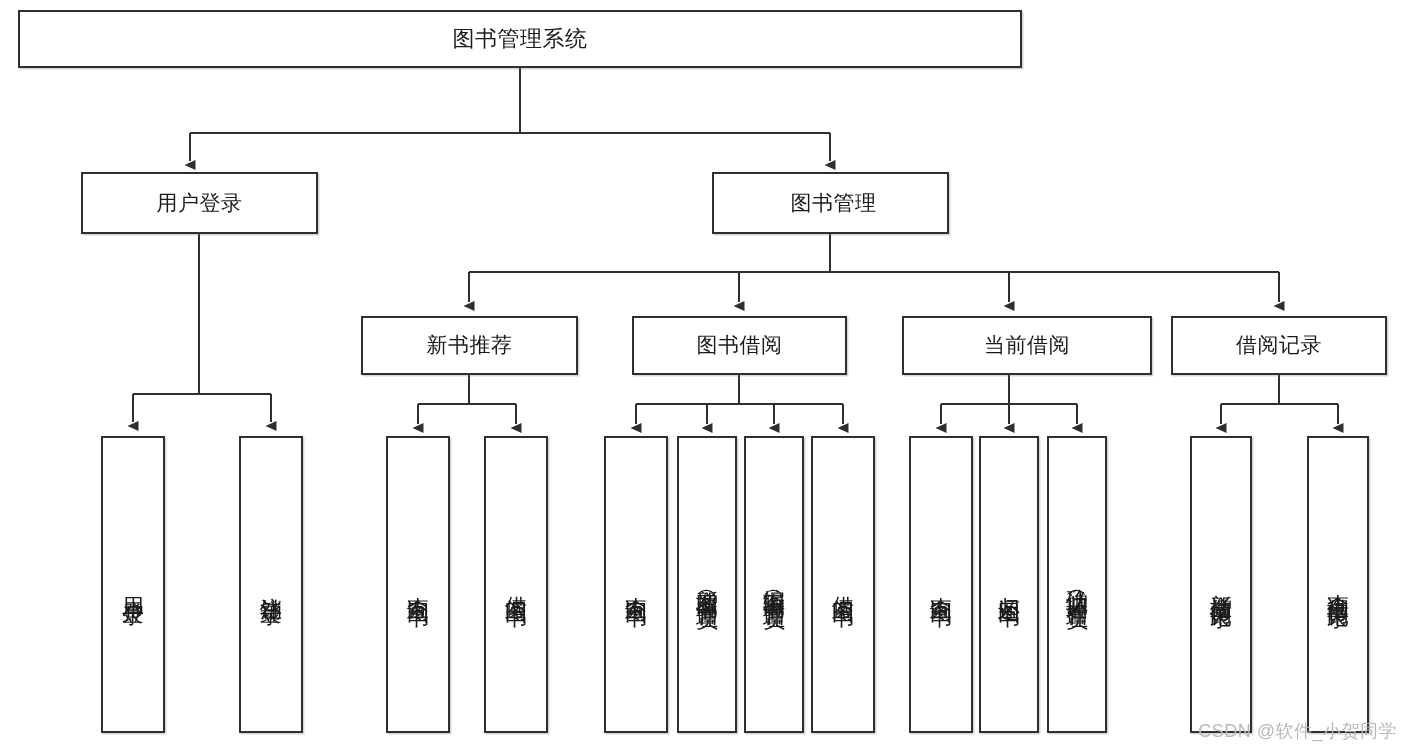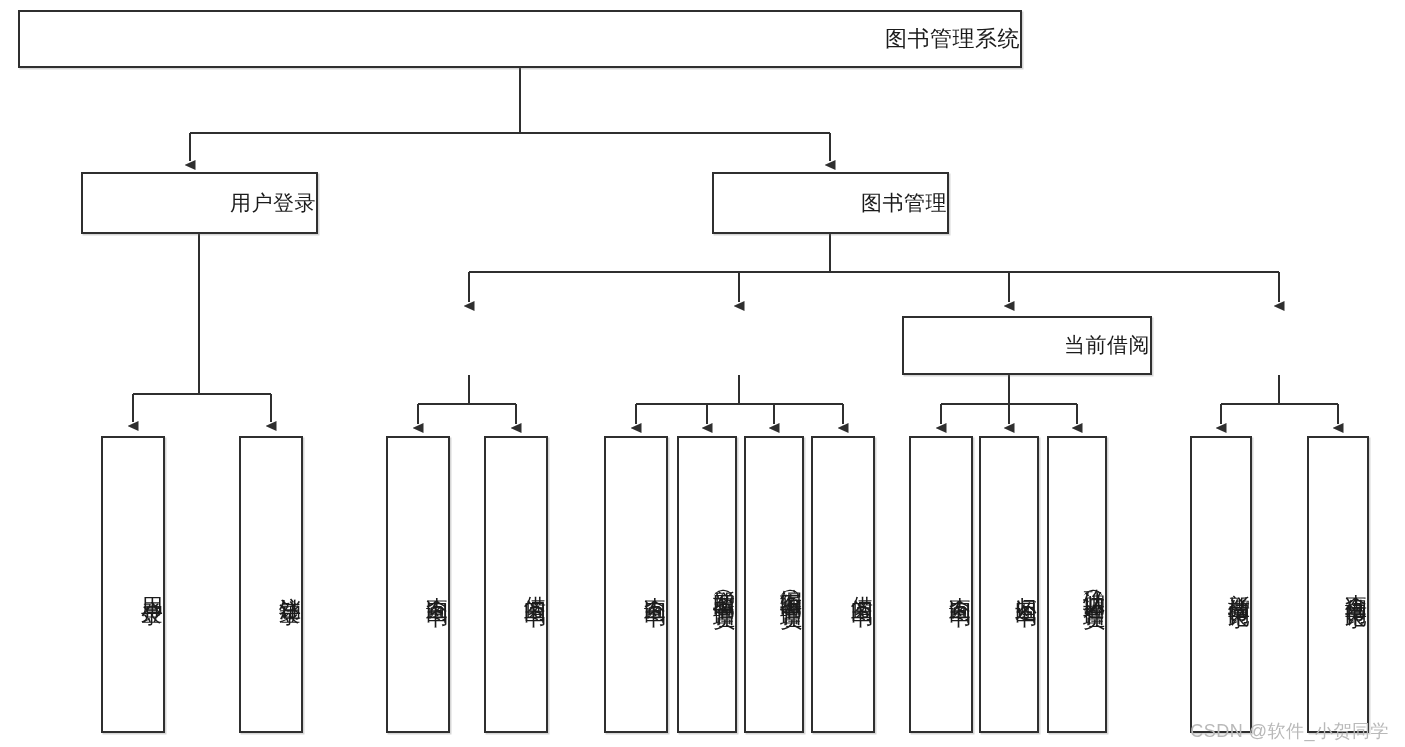--- a/index.html
+++ b/index.html
@@ -26,21 +26,21 @@
     pointer-events: none;
   }
   .node {
     position: absolute;
     box-sizing: border-box;
     background: #ffffff;
     border: 2px solid #2f2f2f;
     box-shadow: 1.5px 1.5px 0 0 rgba(120,120,120,0.30);
     display: flex;
     align-items: center;
-    justify-content: flex-end;
+    justify-content: center;
     color: #1b1b1b;
   }
   .node .label {
     display: block;
     text-align: center;
     line-height: 1.18;
     white-space: nowrap;
   }
   
   .node.horiz .label {
@@ -58,21 +58,21 @@
     writing-mode: vertical-rl;
     text-orientation: upright;
     font-size: 22px;
     letter-spacing: 3px;
     line-height: 1;
     white-space: nowrap;
     max-height: 100%;
   }
   .watermark {
     position: absolute;
-    right: 16px;
+    right: 8px;
     bottom: 4px;
     font-size: 18px;
     color: #b9b9b9;
     letter-spacing: 0.5px;
     white-space: nowrap;
     user-select: none;
   }
 </style>
 </head>
 <body>
@@ -134,23 +134,32 @@
     <span class="label">图书管理系统</span>
   </div>
 
   <div class="node horiz" style="left:81px; top:172px; width:237px; height:62px;">
     <span class="label">用户登录</span>
   </div>
   <div class="node horiz" style="left:712px; top:172px; width:237px; height:62px;padding-left:6px;">
     <span class="label">图书管理</span>
   </div>
 
+  <div class="node horiz" style="left:361px; top:316px; width:217px; height:59px;">
+    <span class="label">新书推荐</span>
+  </div>
+  <div class="node horiz" style="left:632px; top:316px; width:215px; height:59px;">
+    <span class="label">图书借阅</span>
+  </div>
   <div class="node horiz" style="left:902px; top:316px; width:250px; height:59px;">
     <span class="label">当前借阅</span>
   </div>
+  <div class="node horiz" style="left:1171px; top:316px; width:216px; height:59px;">
+    <span class="label">借阅记录</span>
+  </div>
 
   <div class="node vert" style="left:101px; top:436px; width:64px; height:297px;">
     <span class="label">用户登录</span>
   </div>
   <div class="node vert" style="left:239px; top:436px; width:64px; height:297px;">
     <span class="label">注销登录</span>
   </div>
 
   <div class="node vert" style="left:386px; top:436px; width:64px; height:297px;">
     <span class="label">查询图书</span>

